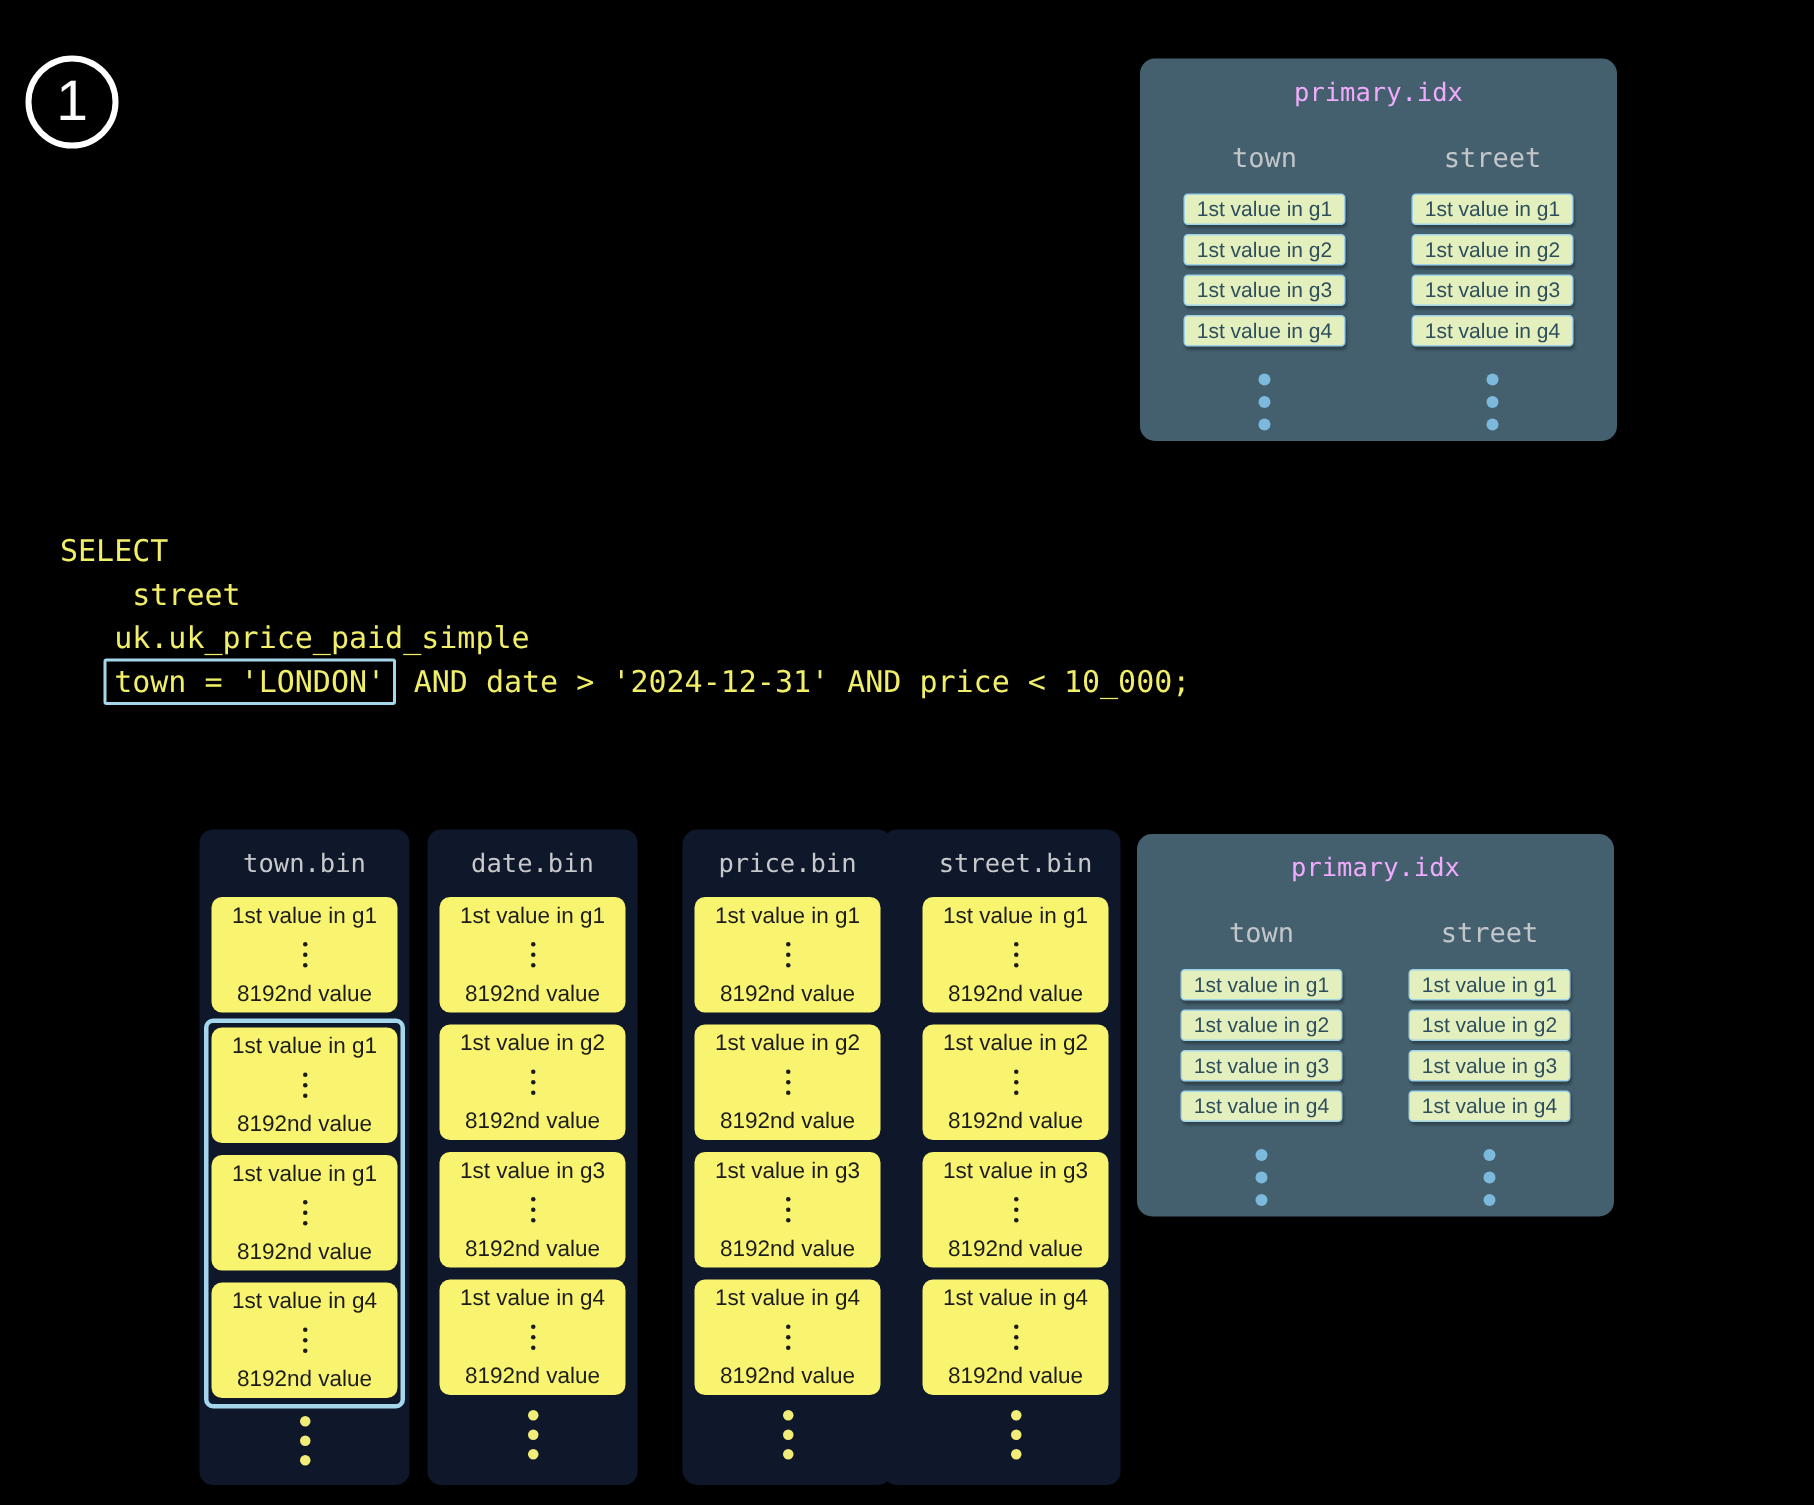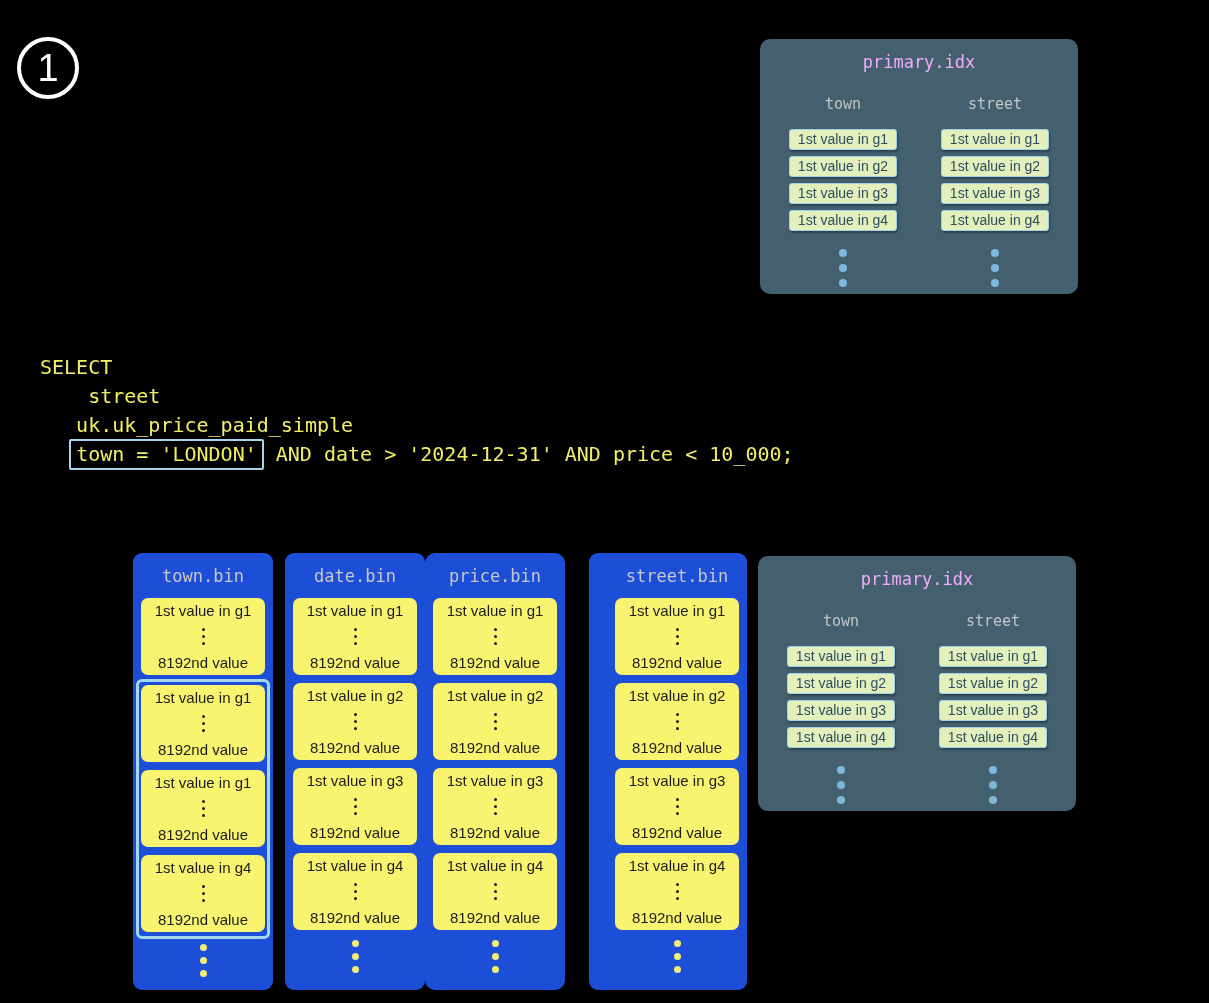--- a/index.html
+++ b/index.html
@@ -18,37 +18,37 @@
 
   
   .idx-box{position:absolute;width:318px;height:255px;background:#44606e;border-radius:10px;
     box-shadow:5px 7px 10px rgba(0,0,0,.55);}
   .idx-box.top{left:760px;top:39px;}
   .idx-box.bottom{left:758px;top:556px;}
   .idx-title{padding-top:13px;height:20px;text-align:center;font-family:"DejaVu Sans Mono",monospace;
     font-size:17px;color:#f0abfc;}
   .idx-cols{display:flex;justify-content:center;gap:42px;margin-top:23px;}
   .idx-col{width:110px;display:flex;flex-direction:column;align-items:center;}
-  .idx-col-label{height:20px;font-family:"DejaVu Sans Mono",monospace;font-size:15px;color:#c2c6c9;
+  .idx-col-label{height:20px;font-family:"DejaVu Sans Mono",monospace;font-size:18px;color:#c2c6c9;
     margin-bottom:14px;}
   .idx-cell{width:106px;height:19px;line-height:19px;margin-bottom:6px;background:#e3f0bd;
     border:1px solid #9fd3ea;border-radius:3px;color:#2f4e5d;font-size:14px;text-align:center;
     white-space:nowrap;box-shadow:1px 2px 2px rgba(0,0,0,.3);}
   .bdots{display:flex;flex-direction:column;align-items:center;gap:7px;margin-top:12px;}
   .bdots i{width:8px;height:8px;border-radius:50%;background:#7cb9dc;}
 
   
   .sql{position:absolute;left:40px;top:353px;margin:0;font-family:"DejaVu Sans Mono",monospace;
     font-size:20px;line-height:29px;color:#f1ee68;}
   .sql div{white-space:pre;}
   .town-hl{border:2px solid #a5d7ec;border-radius:2px;padding:1px 5px 2px;margin-left:-7px;}
 
   
-  .bin-col{position:absolute;top:553px;width:140px;height:437px;background:#1d4ed8;border-radius:9px;}
-  .bin-col.c0{left:133px;} .bin-col.c1{left:285px;} .bin-col.c2{left:425px;border-radius:10px;} .bin-col.c3{left:589px;padding-left:18px;}
+  .bin-col{position:absolute;top:553px;width:140px;height:437px;background:#0f172a;border-radius:9px;}
+  .bin-col.c0{left:133px;} .bin-col.c1{left:285px;} .bin-col.c2{left:455px;border-radius:10px;} .bin-col.c3{left:589px;padding-left:18px;}
   .bin-title{padding-top:13px;height:20px;text-align:center;font-family:"DejaVu Sans Mono",monospace;
     font-size:17px;color:#c6c8ca;}
   .bin-cells{margin-top:12px;}
   .bin-cell{width:124px;height:77px;box-sizing:border-box;margin:0 auto 8px;background:#f9f46f;
     border-radius:7px;display:flex;flex-direction:column;align-items:center;justify-content:space-between;
     padding:4px 0;font-size:15px;color:#1c1c1c;}
   .cell-line{line-height:17px;white-space:nowrap;}
   .vdots{display:flex;flex-direction:column;align-items:center;gap:4px;}
   .vdots i{width:3px;height:3px;border-radius:50%;background:#1c1c1c;}
   .hl-group{margin:-4px 3px 0;border:3px solid #a5d7ec;border-radius:6px;padding:3px 0 4px;}

